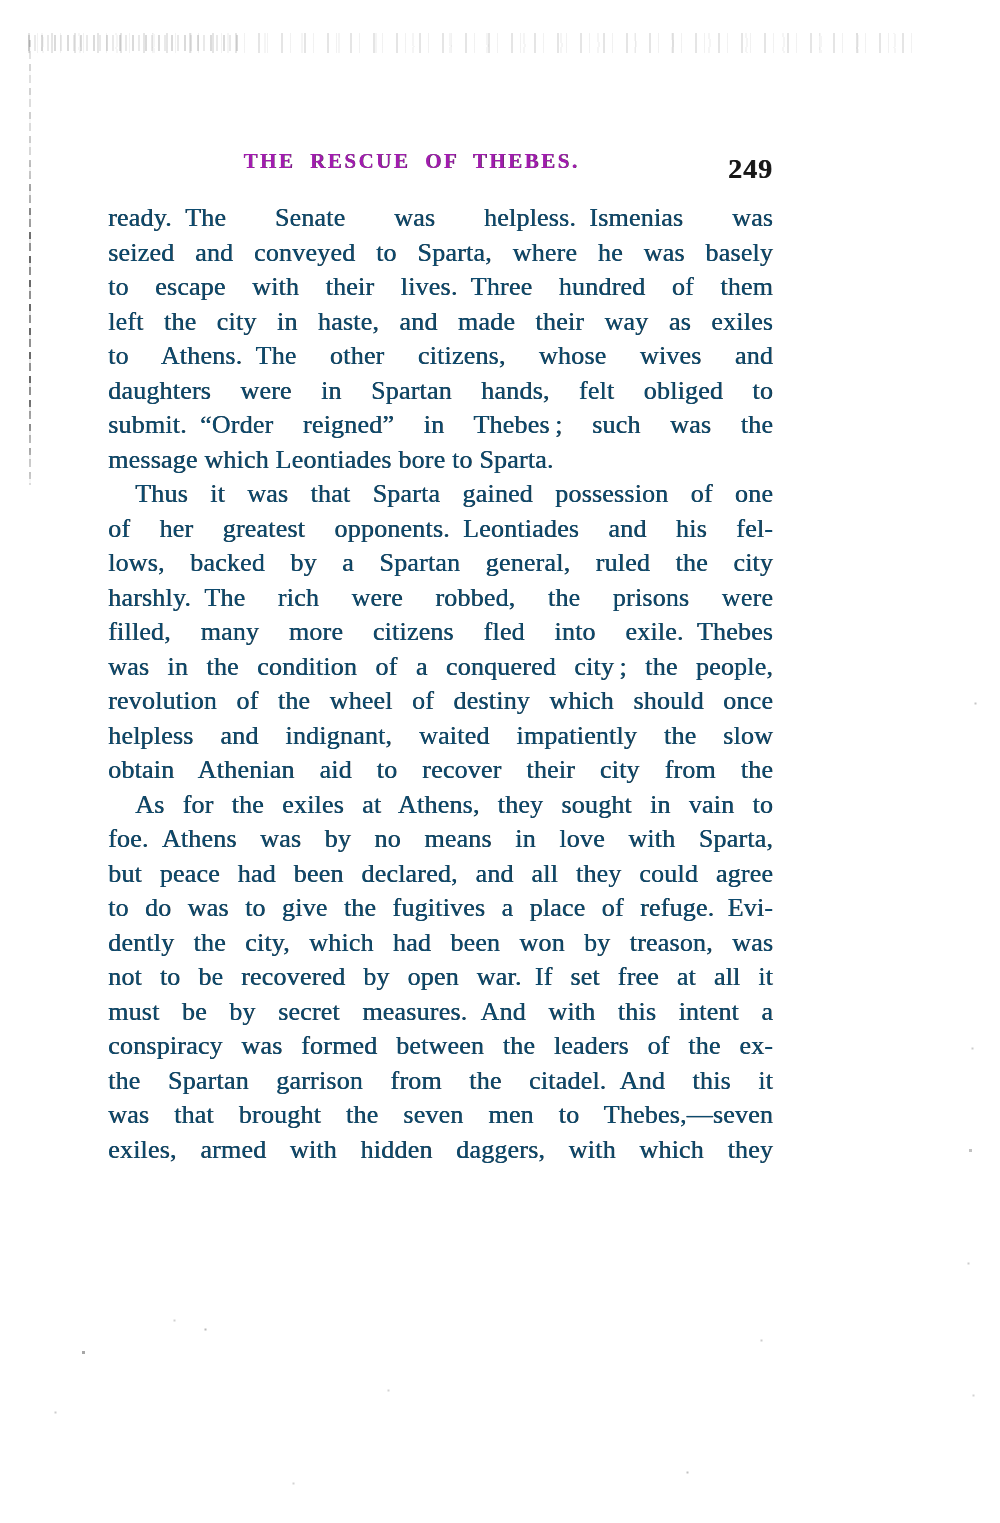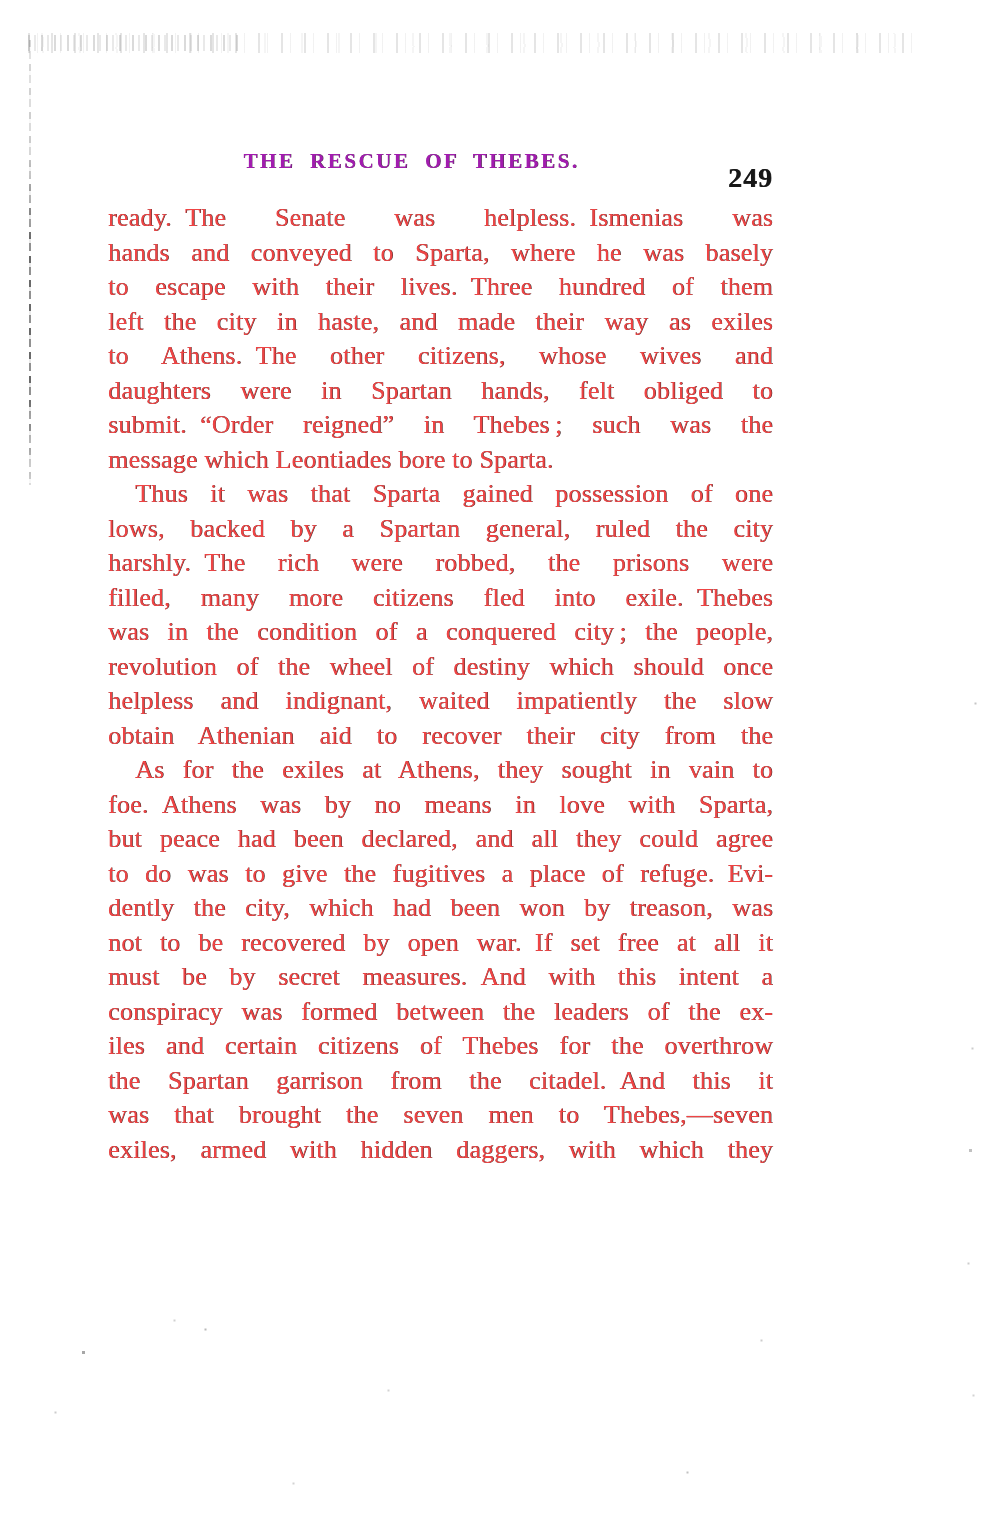--- a/index.html
+++ b/index.html
@@ -98,41 +98,41 @@
     font-size: 21px;
     font-weight: 700;
     letter-spacing: 2.5px;
     word-spacing: 7px;
     color: #a21caf;
     text-shadow: 0.4px 0 0 rgba(25,25,25,0.85);
   }
   .page-number {
     position: absolute;
     right: 0;
-    top: 16px;
+    top: 7px;
     font-size: 28px;
     font-weight: 600;
     letter-spacing: 1px;
     color: #171717;
     text-shadow: 0.4px 0 0 rgba(25,25,25,0.85);
   }
 
   
   .text-block {
     position: absolute;
     top: 201px;
     left: 108px;
     width: 665px;
   }
   .para { margin: 0; }
   .line {
     font-size: 26px;
     line-height: 34.5px;
     letter-spacing: 0.2px;
-    color: #ef4444;
+    color: #0c4a6e;
     text-align: justify;
     text-align-last: justify;
     text-shadow: 0.45px 0 0 rgba(22,22,22,0.9);
     white-space: nowrap;
   }
   .line.para-end { text-align-last: left; }
   .line.indent { text-indent: 27px; }
 </style>
 </head>
 <body>
@@ -144,47 +144,47 @@
   <div class="paper-specks"></div>
 
   <div class="header">
     <div class="header-title">THE RESCUE OF THEBES.</div>
     <div class="page-number">249</div>
   </div>
 
   <div class="text-block">
       <div class="para">
         <div class="line">ready. The Senate was helpless. Ismenias was</div>
-        <div class="line">hands and conveyed to Sparta, where he was basely</div>
+        <div class="line">seized and conveyed to Sparta, where he was basely</div>
         <div class="line">to escape with their lives. Three hundred of them</div>
         <div class="line">left the city in haste, and made their way as exiles</div>
         <div class="line">to Athens. The other citizens, whose wives and</div>
         <div class="line">daughters were in Spartan hands, felt obliged to</div>
         <div class="line">submit. “Order reigned” in Thebes ; such was the</div>
         <div class="line para-end">message which Leontiades bore to Sparta.</div>
       </div>
       <div class="para">
         <div class="line indent">Thus it was that Sparta gained possession of one</div>
+        <div class="line">of her greatest opponents. Leontiades and his fel-</div>
         <div class="line">lows, backed by a Spartan general, ruled the city</div>
         <div class="line">harshly. The rich were robbed, the prisons were</div>
         <div class="line">filled, many more citizens fled into exile. Thebes</div>
         <div class="line">was in the condition of a conquered city ; the people,</div>
         <div class="line">revolution of the wheel of destiny which should once</div>
         <div class="line">helpless and indignant, waited impatiently the slow</div>
       </div>
       <div class="para">
         <div class="line">obtain Athenian aid to recover their city from the</div>
         <div class="line indent">As for the exiles at Athens, they sought in vain to</div>
         <div class="line">foe. Athens was by no means in love with Sparta,</div>
         <div class="line">but peace had been declared, and all they could agree</div>
         <div class="line">to do was to give the fugitives a place of refuge. Evi-</div>
         <div class="line">dently the city, which had been won by treason, was</div>
         <div class="line">not to be recovered by open war. If set free at all it</div>
         <div class="line">must be by secret measures. And with this intent a</div>
         <div class="line">conspiracy was formed between the leaders of the ex-</div>
-        <div class="line">iles and certain citizens of Thebes for the overthrow</div>
         <div class="line">the Spartan garrison from the citadel. And this it</div>
         <div class="line">was that brought the seven men to Thebes,—seven</div>
         <div class="line">exiles, armed with hidden daggers, with which they</div>
       </div>
     </div>
 
 </div>
 
 </body></html>

